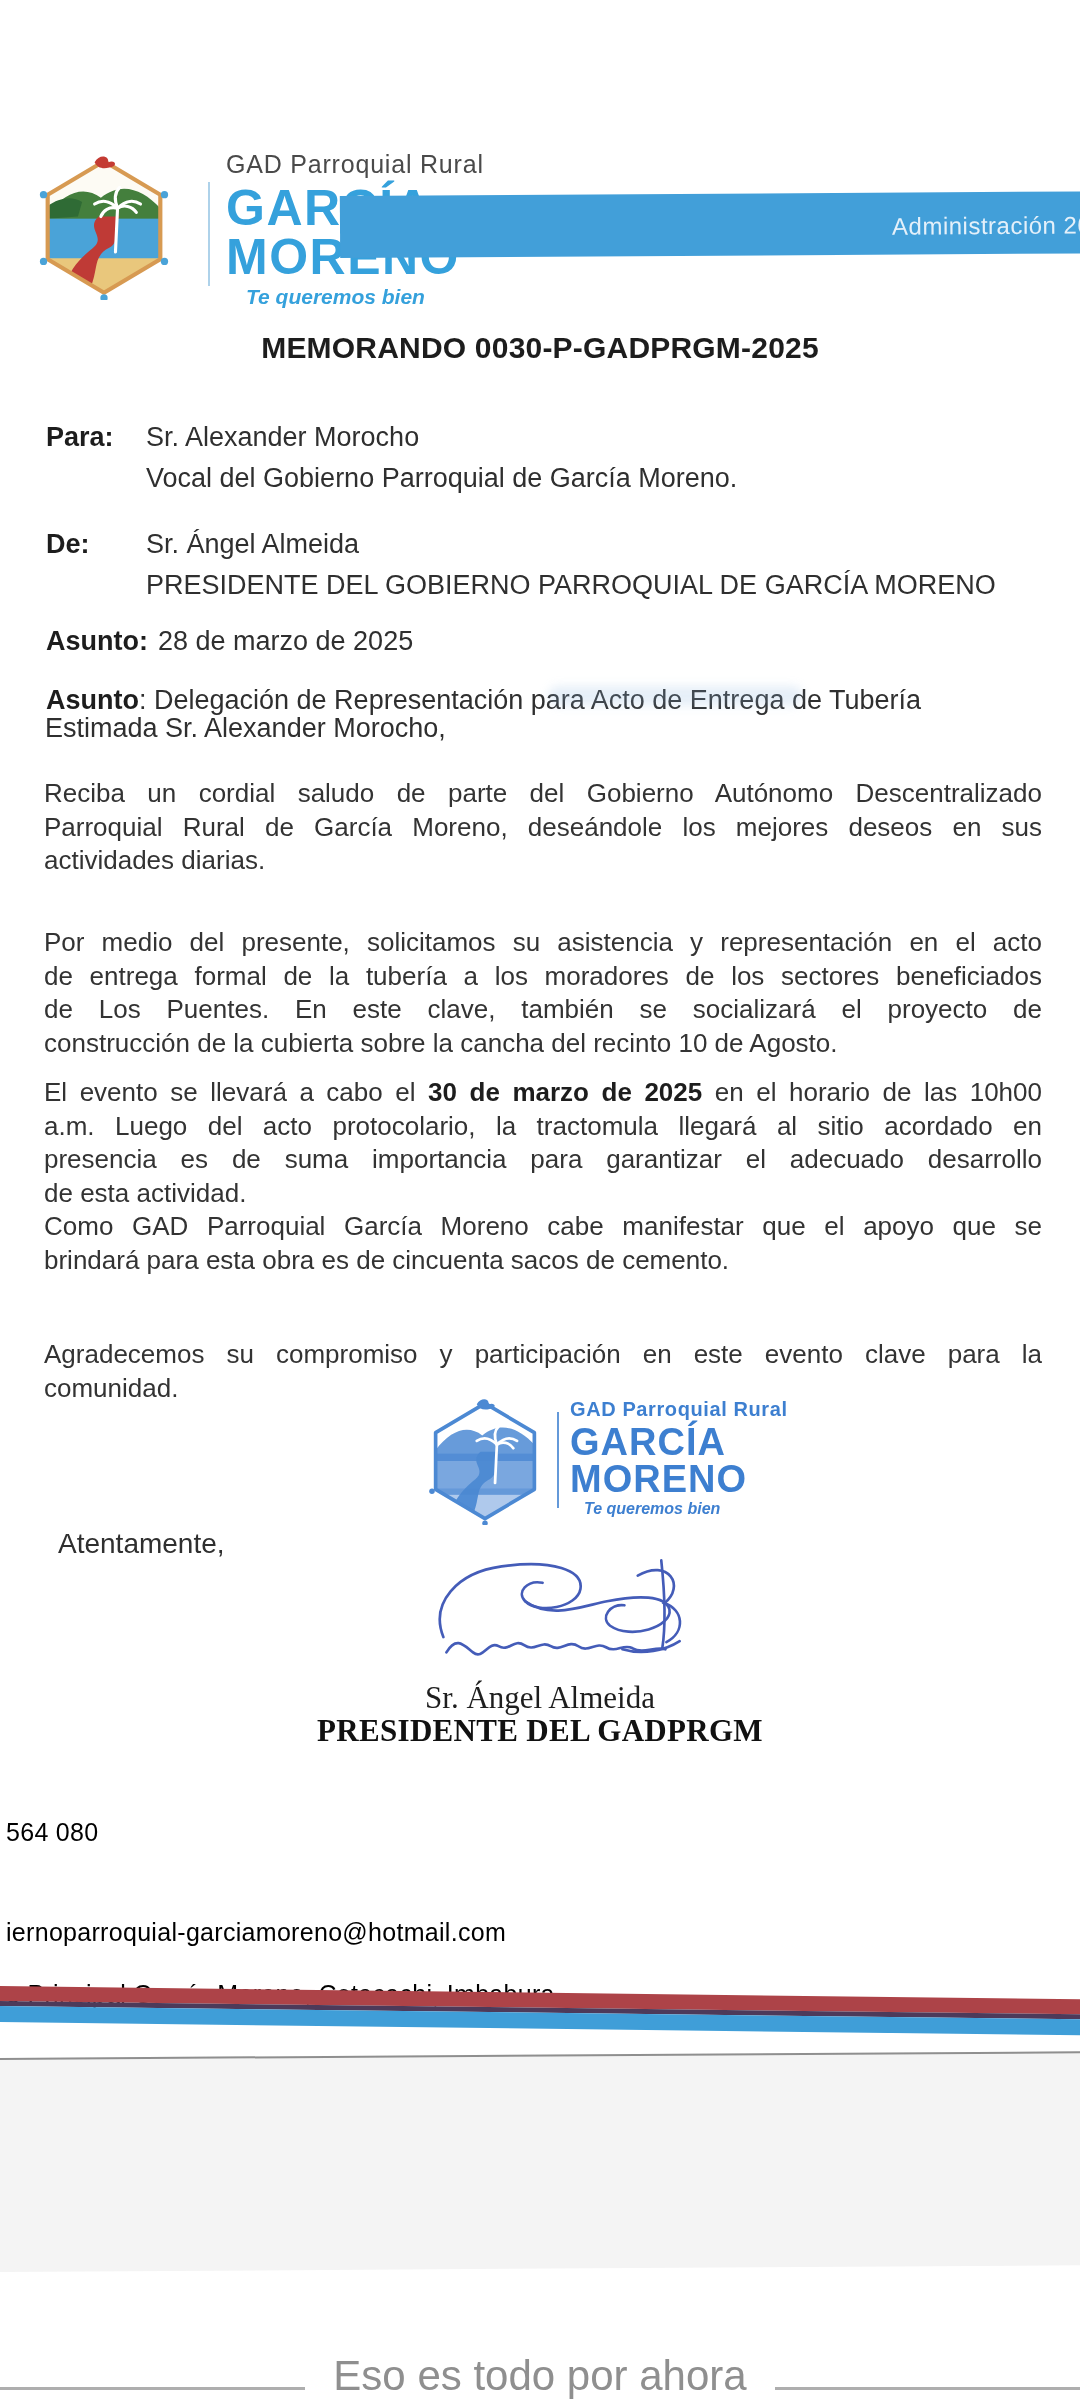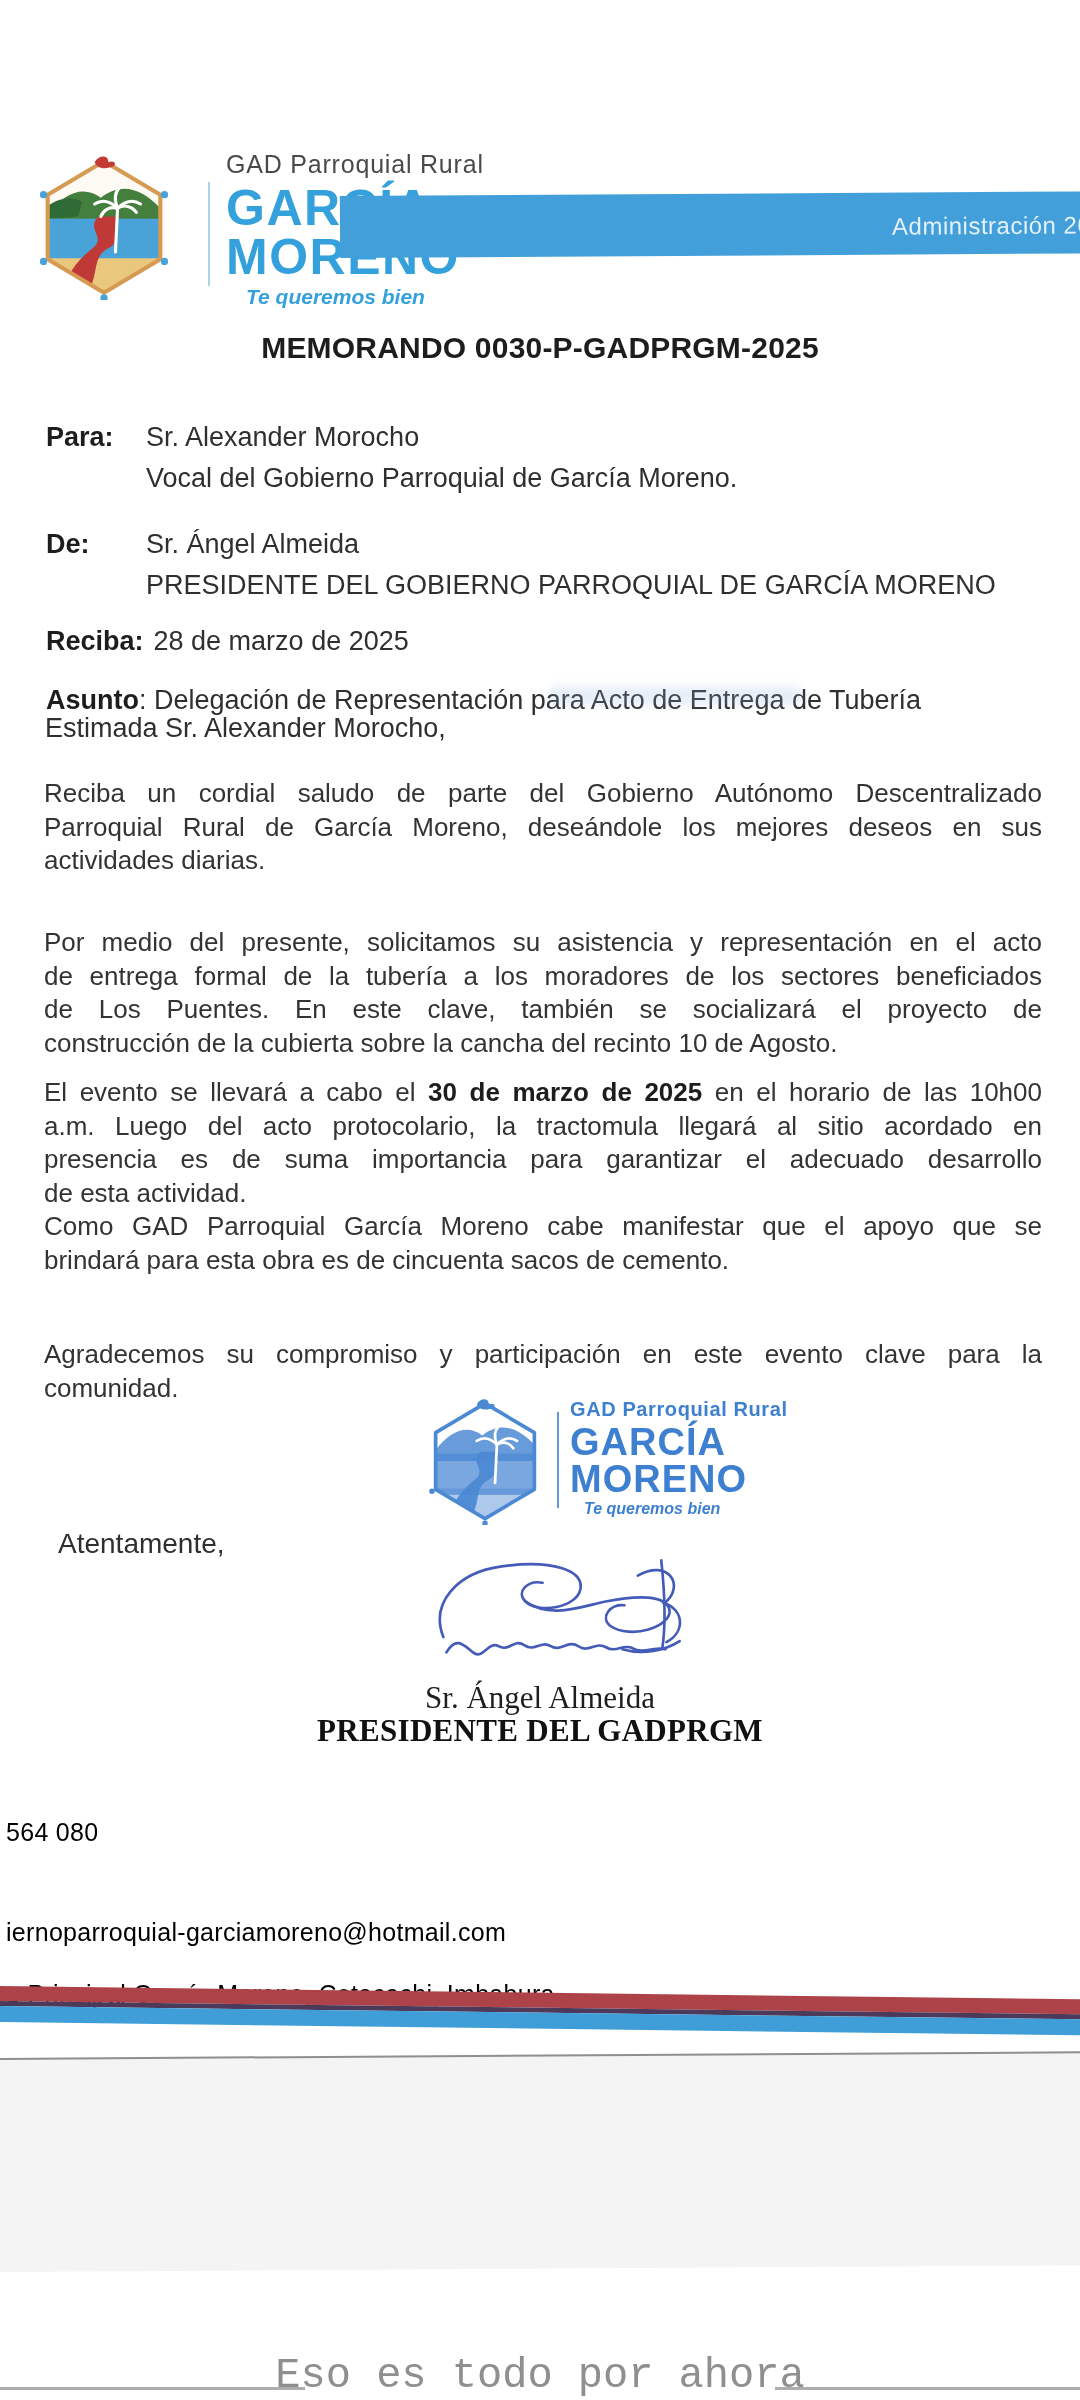--- a/index.html
+++ b/index.html
@@ -67,21 +67,21 @@
 
   .stripe { left:-10px; top:1986px; width:1100px; transform:rotate(0.7deg); transform-origin:left center; }
   .stripe-red  { height:15px; background:#ad4348; }
   .stripe-dark { height:5px;  background:#4d3a5a; }
   .stripe-blue { height:16px; background:#3f9ed8; }
 
   .gray-band { left:-10px; top:2058px; width:1100px; height:214px; background:#f4f4f4;
                border-top:2px solid #8f8f8f; transform:rotate(-0.35deg); transform-origin:left center; }
 
   
-  .end-text { left:0; top:2352px; width:1080px; text-align:center; font-family:Liberation Mono, monospace;
+  .end-text { left:0; top:2352px; width:1080px; text-align:center; font-family:Liberation Sans, sans-serif;
               font-size:42px; color:#8f8f8f; }
   .end-line { top:2387px; height:3px; background:#aeaeae; }
   .end-line.l { left:0; width:305px; } .end-line.r { left:775px; width:305px; }
 </style>
 </head>
 <body>
 
 <svg class="abs logo-badge" viewBox="0 0 130 140" xmlns="http://www.w3.org/2000/svg">
   <defs>
       <clipPath id="hexclip">
@@ -130,21 +130,21 @@
 
 <div class="abs fsz flabel field-label-para">Para:</div>
 <div class="abs fsz field-val-para1">Sr. Alexander Morocho</div>
 <div class="abs fsz field-val-para2">Vocal del Gobierno Parroquial de García Moreno.</div>
 
 <div class="abs fsz flabel field-label-de">De:</div>
 <div class="abs fsz field-val-de1">Sr. Ángel Almeida</div>
 <div class="abs fsz field-val-de2">PRESIDENTE DEL GOBIERNO PARROQUIAL DE GARCÍA MORENO</div>
 
 <div class="abs fsz field-fecha">
-  <span class="flabel">Reciba:</span><span class="vspan">28 de marzo de 2025</span>
+  <span class="flabel">Asunto:</span><span class="vspan">28 de marzo de 2025</span>
 </div>
 
 <div class="abs fsz field-asunto">
   <span class="flabel">Asunto</span><span>: Delegación de Representación para Acto de Entrega de Tubería</span>
 </div>
 
 <div class="abs smudge"></div>
 
 <div class="abs salutation">Estimada Sr. Alexander Morocho,</div>
 

